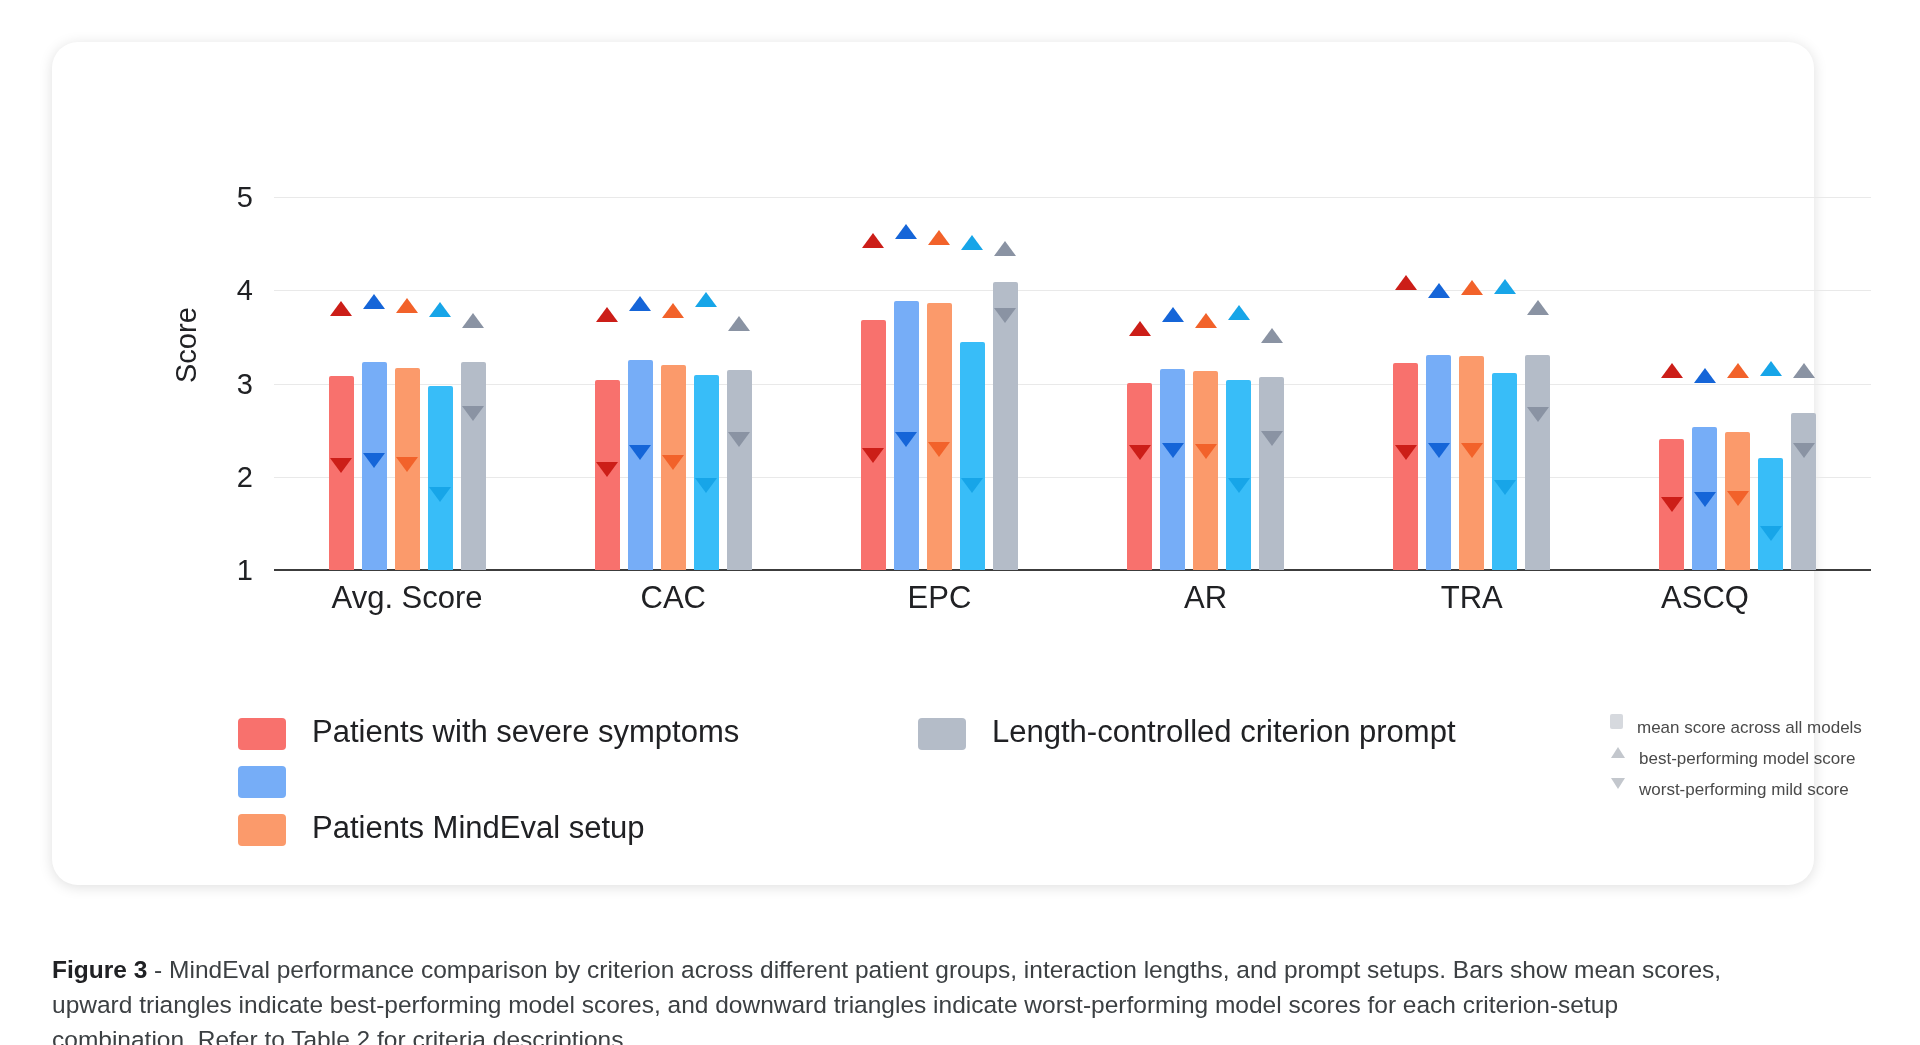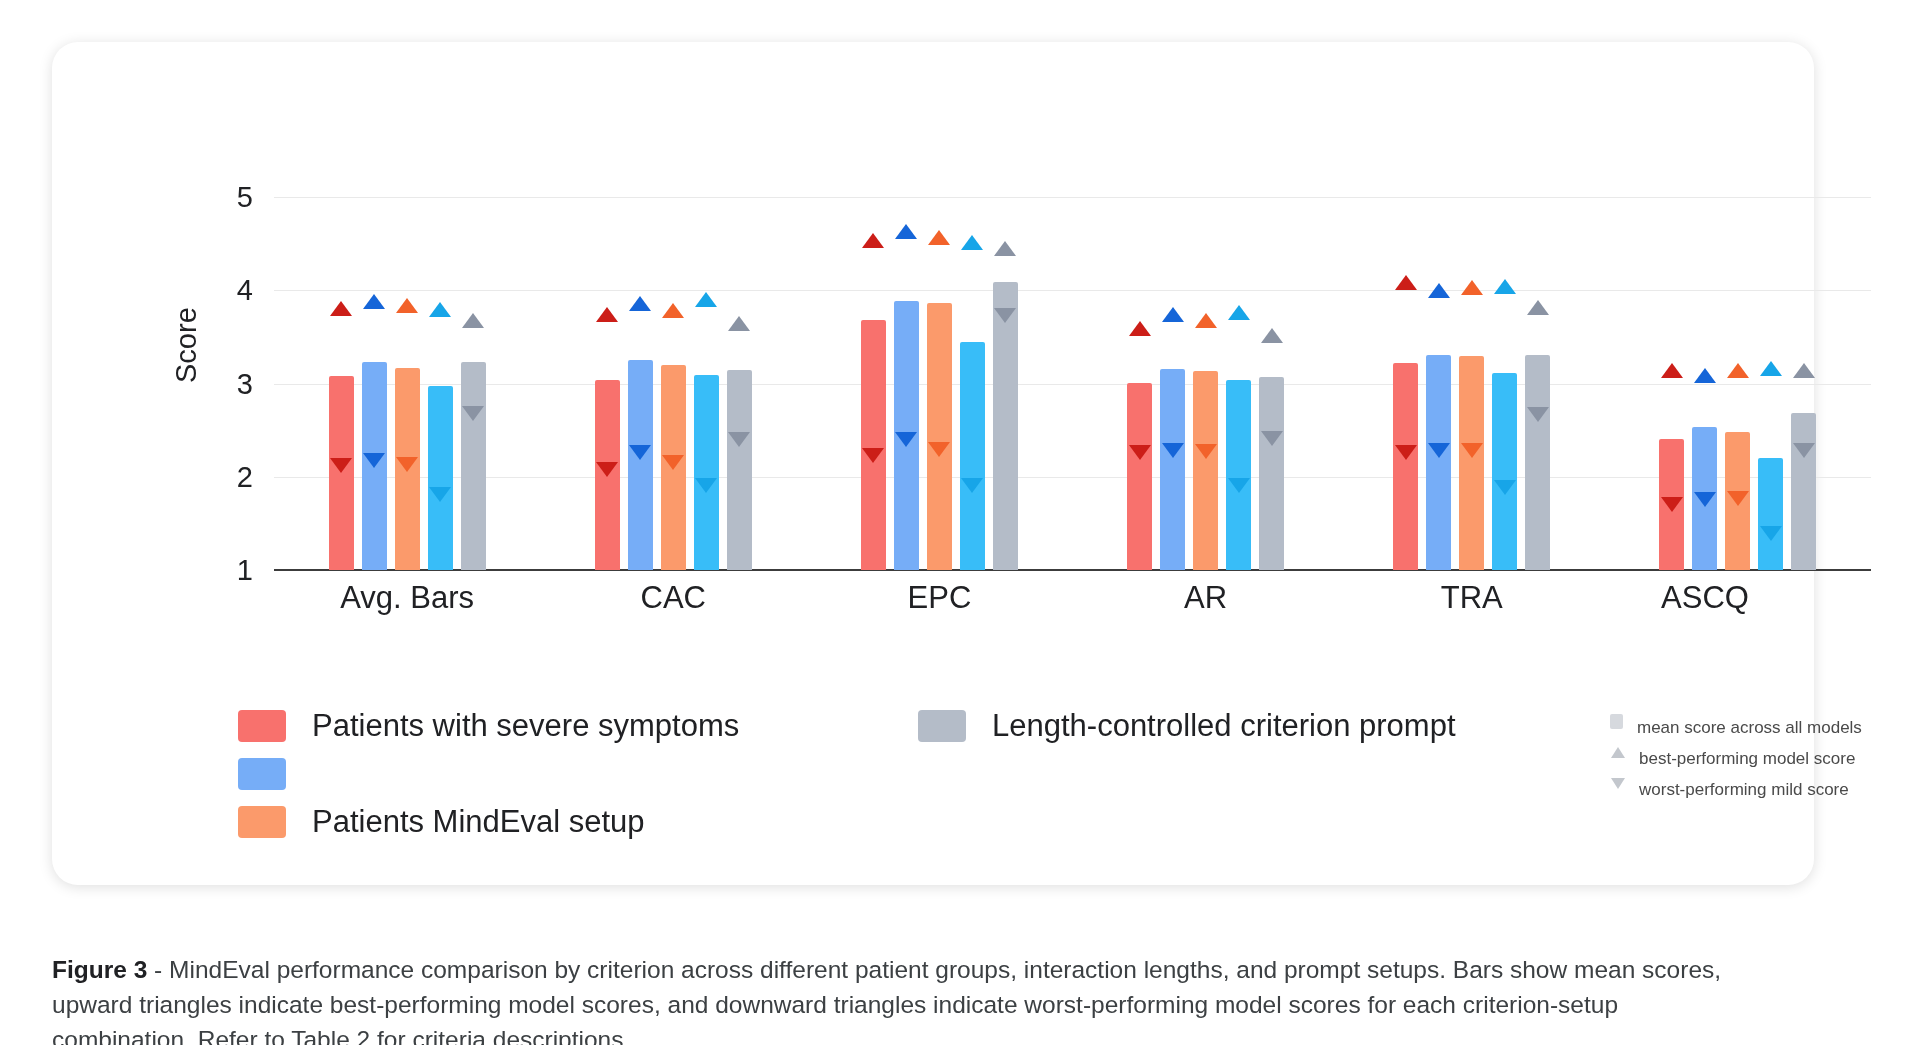--- a/index.html
+++ b/index.html
@@ -78,21 +78,21 @@
 
   
   .legend-main{
     position:absolute;left:186px;top:660px;
     width:1300px;
   }
   .legend-col{position:absolute;top:0;}
   .legend-col.c1{left:0;}
   .legend-col.c2{left:680px;}
   .legend-row{
-    display:flex;align-items:center;
+    display:flex;align-items:flex-end;
     height:48px;margin-bottom:0;
   }
   .swatch{
     width:48px;height:32px;border-radius:4px;margin-right:26px;flex:0 0 auto;
   }
   .legend-text{font-size:31px;color:#202124;white-space:nowrap;}
 
   .legend-marker{
     position:absolute;left:1558px;top:664px;
   }
@@ -154,21 +154,21 @@
           <div class="bar" title="Default MindEval setup — Avg. Score: 3.17" style="left: 120.583px; width: 25px; height: 202.352px; background: rgb(251, 154, 107);"></div>
           <div class="tri up" title="best 3.84" style="left: 122.083px; top: 101.17px; color: rgb(242, 98, 42);"></div>
           <div class="tri down" title="worst 2.13" style="left: 122.083px; top: 259.627px; color: rgb(242, 98, 42);"></div>
           <div class="bar" title="40-turn interactions — Avg. Score: 2.97" style="left: 153.583px; width: 25px; height: 183.702px; background: rgb(56, 189, 248);"></div>
           <div class="tri up" title="best 3.8" style="left: 155.083px; top: 104.9px; color: rgb(23, 165, 232);"></div>
           <div class="tri down" title="worst 1.8" style="left: 155.083px; top: 290.4px; color: rgb(23, 165, 232);"></div>
           <div class="bar" title="Length-controlled clinician prompt — Avg. Score: 3.23" style="left: 186.583px; width: 25px; height: 207.947px; background: rgb(180, 188, 200);"></div>
           <div class="tri up" title="best 3.68" style="left: 188.083px; top: 116.09px; color: rgb(138, 147, 163);"></div>
           <div class="tri down" title="worst 2.67" style="left: 188.083px; top: 209.273px; color: rgb(138, 147, 163);"></div>
         </div>
-        <div class="xtick" style="left: 133.083px;">Avg. Bars</div>
+        <div class="xtick" style="left: 133.083px;">Avg. Score</div>
         <div class="group" style="left: 266.167px; width: 266.167px;">
           <div class="bar" title="Patients with severe symptoms — CAC: 3.04" style="left: 54.5833px; width: 25px; height: 190.23px; background: rgb(248, 113, 109);"></div>
           <div class="tri up" title="best 3.74" style="left: 56.0833px; top: 110.495px; color: rgb(204, 30, 24);"></div>
           <div class="tri down" title="worst 2.07" style="left: 56.0833px; top: 265.223px; color: rgb(204, 30, 24);"></div>
           <div class="bar" title="Patients with mild or moderate symptoms — CAC: 3.25" style="left: 87.5833px; width: 25px; height: 209.812px; background: rgb(118, 173, 247);"></div>
           <div class="tri up" title="best 3.86" style="left: 89.0833px; top: 99.305px; color: rgb(21, 101, 216);"></div>
           <div class="tri down" title="worst 2.26" style="left: 89.0833px; top: 247.505px; color: rgb(21, 101, 216);"></div>
           <div class="bar" title="Default MindEval setup — CAC: 3.2" style="left: 120.583px; width: 25px; height: 205.15px; background: rgb(251, 154, 107);"></div>
           <div class="tri up" title="best 3.79" style="left: 122.083px; top: 105.832px; color: rgb(242, 98, 42);"></div>
           <div class="tri down" title="worst 2.15" style="left: 122.083px; top: 257.762px; color: rgb(242, 98, 42);"></div>

